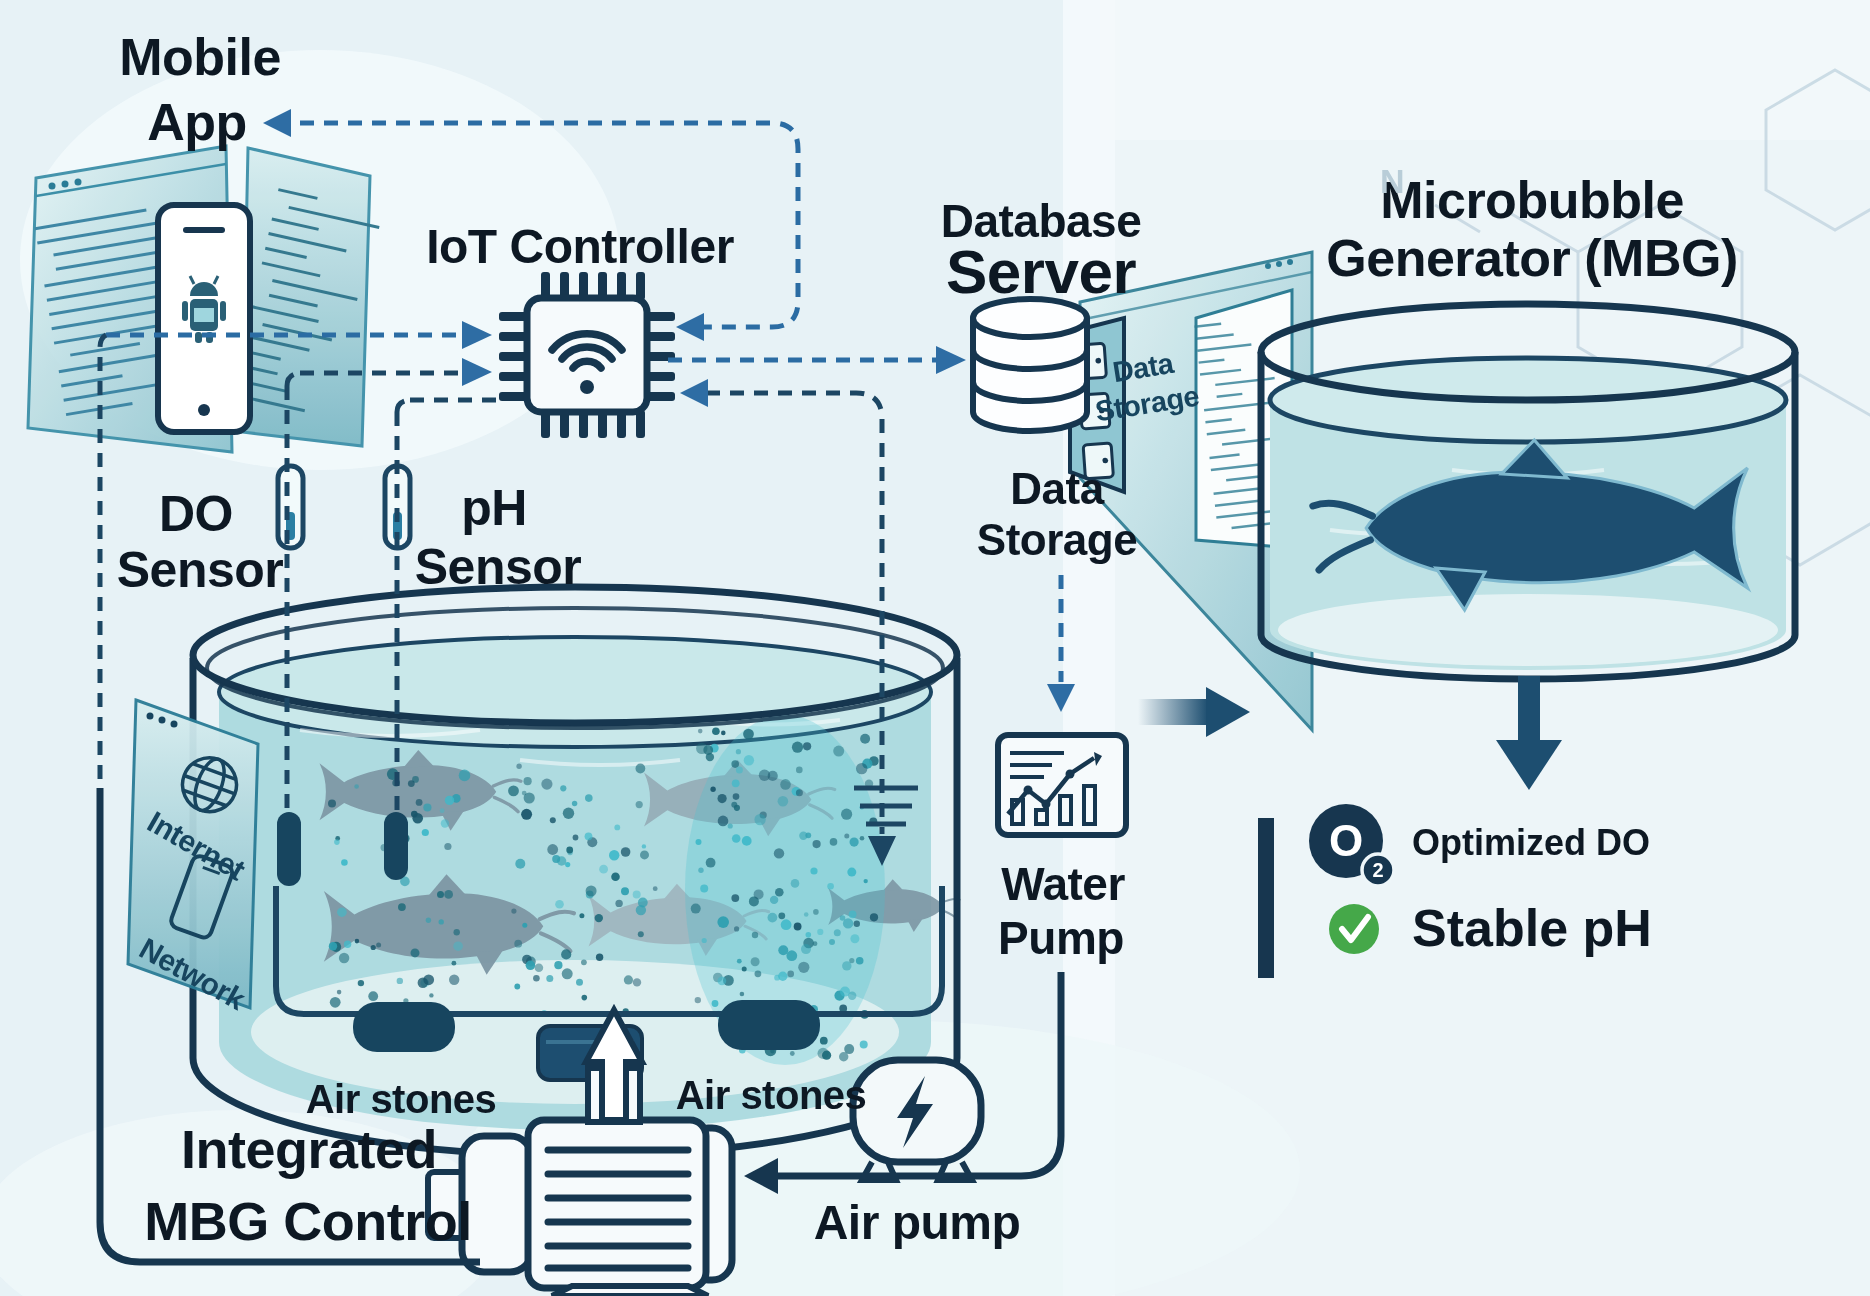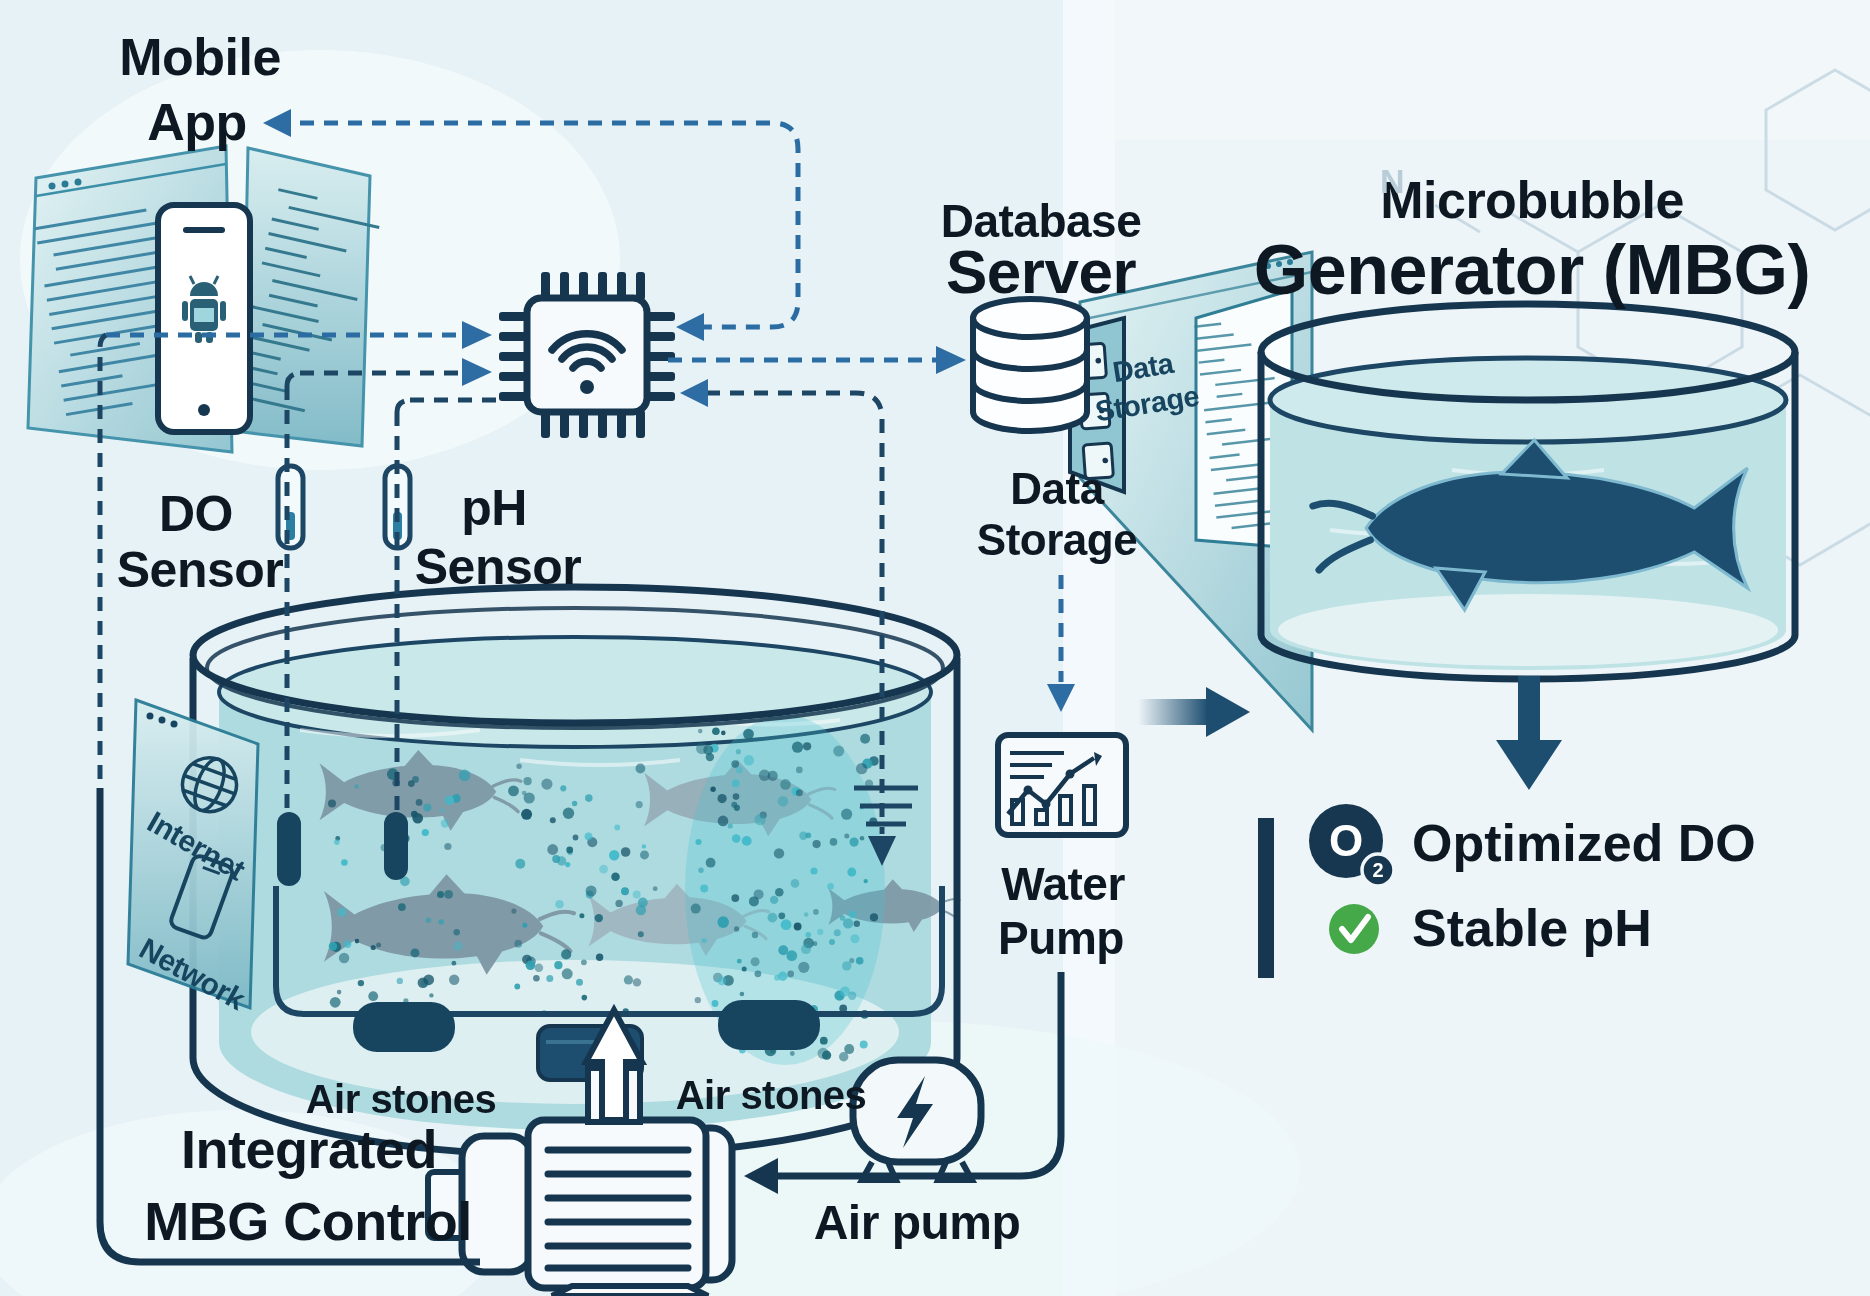--- a/index.html
+++ b/index.html
@@ -627,32 +627,33 @@
     <g>
       <circle cx="1354" cy="929" r="25" fill="var(--green)"></circle>
       <path d="M1342,929 L1351,940 L1368,917" fill="none" stroke="#ffffff" stroke-width="6" stroke-linecap="round" stroke-linejoin="round"></path>
     </g>
   </g>
 </svg>
 
 <div class="lbl" style="left:200px;top:57px;font-size:52px;">Mobile</div>
 <div class="lbl" style="left:197px;top:122px;font-size:52px;">App</div>
 
+<div class="lbl" style="left:580px;top:247px;font-size:48px;">IoT Controller</div>
 
 <div class="lbl" style="left:1041px;top:221px;font-size:46px;">Database</div>
 <div class="lbl" style="left:1041px;top:272px;font-size:62px;">Server</div>
 
 <div class="lbl panel-txt" style="left:1143px;top:368px;font-size:29px;transform:translate(-50%,-50%) rotate(-9deg);">Data</div>
 <div class="lbl panel-txt" style="left:1147px;top:404px;font-size:29px;transform:translate(-50%,-50%) rotate(-9deg);">Storage</div>
 
 <div class="lbl" style="left:1057px;top:489px;font-size:44px;">Data</div>
 <div class="lbl" style="left:1057px;top:540px;font-size:44px;">Storage</div>
 
 <div class="lbl" style="left:1532px;top:200px;font-size:52px;">Microbubble</div>
-<div class="lbl" style="left:1532px;top:258px;font-size:70px;margin-top:12px;">Generator (MBG)</div>
+<div class="lbl" style="left:1532px;top:258px;font-size:52px;">Generator (MBG)</div>
 
 <div class="lbl" style="left:196px;top:514px;font-size:50px;">DO</div>
 <div class="lbl" style="left:200px;top:570px;font-size:50px;">Sensor</div>
 
 <div class="lbl" style="left:494px;top:508px;font-size:50px;">pH</div>
 <div class="lbl" style="left:498px;top:567px;font-size:50px;">Sensor</div>
 
 <div class="lbl panel-txt" style="left:196px;top:846px;font-size:30px;transform:translate(-50%,-50%) rotate(30deg);">Internet</div>
 <div class="lbl panel-txt" style="left:192px;top:974px;font-size:30px;transform:translate(-50%,-50%) rotate(29deg);">Network</div>
 
@@ -660,18 +661,18 @@
 <div class="lbl" style="left:771px;top:1095px;font-size:40px;font-weight:600;">Air stones</div>
 
 <div class="lbl" style="left:309px;top:1149px;font-size:54px;text-align:right;">Integrated</div>
 <div class="lbl" style="left:308px;top:1221px;font-size:54px;">MBG Control</div>
 
 <div class="lbl" style="left:1063px;top:884px;font-size:46px;">Water</div>
 <div class="lbl" style="left:1061px;top:938px;font-size:46px;">Pump</div>
 
 <div class="lbl" style="left:917px;top:1223px;font-size:48px;">Air pump</div>
 
-<div class="lbl-left" style="left:1412px;top:843px;font-size:52px;font-weight:600;">Optimized DO</div>
+<div class="lbl-left" style="left:1412px;top:843px;font-size:36px;font-weight:600;">Optimized DO</div>
 <div class="lbl-left" style="left:1412px;top:928px;font-size:52px;font-weight:600;">Stable pH</div>
 
 <div class="wm" style="left:1380px;top:162px;font-size:34px;">N</div>
 
 </div>
 
 </body></html>

